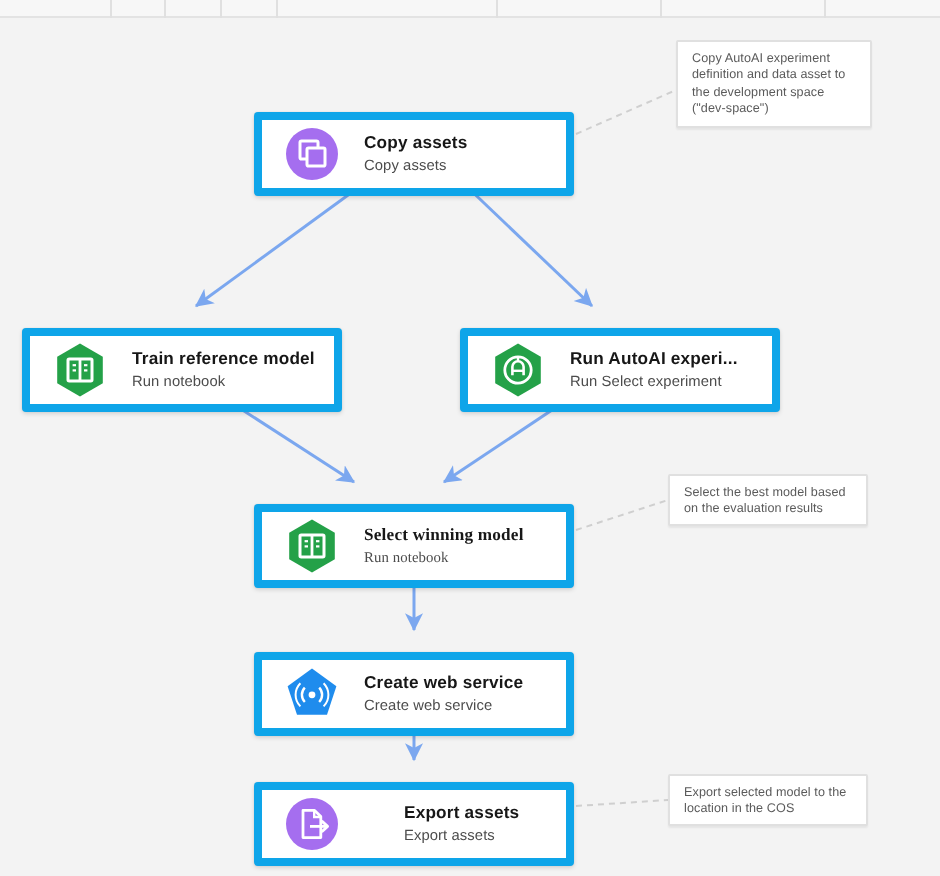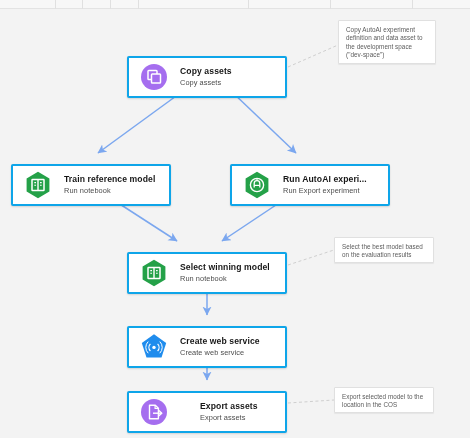--- a/index.html
+++ b/index.html
@@ -45,21 +45,21 @@
     left: 0; top: 0;
     width: 470px; height: 429px;
     pointer-events: none;
   }
 
   
   .node {
     position: absolute;
     box-sizing: border-box;
     background: #ffffff;
-    border: 2px solid #0ea5e9;
+    border: 4px solid #0ea5e9;
     border-radius: 2px;
     box-shadow: 0 1px 2px rgba(0,0,0,0.13), 0 0 1px rgba(0,0,0,0.07);
     display: flex;
     align-items: center;
     padding: 0 10px;
   }
   .node-icon {
     flex: 0 0 auto;
     width: 30px;
     height: 30px;
@@ -190,25 +190,25 @@
       <svg width="30" height="30" viewBox="0 0 30 30">
         <polygon points="15,1.8 26.4,8.4 26.4,21.6 15,28.2 3.6,21.6 3.6,8.4" fill="#24a148"></polygon>
         <circle cx="15" cy="15" r="6.6" fill="none" stroke="#ffffff" stroke-width="1.4"></circle>
         <path d="M12.2,17.6 L12.2,13.4 a2.8,2.8 0 0 1 5.6,0 L17.8,17.6" fill="none" stroke="#ffffff" stroke-width="1.3"></path>
         <line x1="12.2" y1="15.4" x2="17.8" y2="15.4" stroke="#ffffff" stroke-width="1.2"></line>
         <line x1="15" y1="8.4" x2="15" y2="10.6" stroke="#ffffff" stroke-width="1.2"></line>
       </svg>
     </div>
     <div class="node-text">
       <div class="node-title">Run AutoAI experi...</div>
-      <div class="node-sub">Run Export experiment</div>
-    </div>
-  </div>
-
-  <div class="node" style="left:127px; top:243px; width:160px; height:42px;">
+      <div class="node-sub">Run Select experiment</div>
+    </div>
+  </div>
+
+  <div class="node" style="left:127px; top:243px; width:160px; height:42px;font-family:Liberation Serif, serif;">
     <div class="node-icon">
       <svg width="30" height="30" viewBox="0 0 30 30">
         <polygon points="15,1.8 26.4,8.4 26.4,21.6 15,28.2 3.6,21.6 3.6,8.4" fill="#24a148"></polygon>
         <rect x="9" y="9.5" width="12" height="11" rx="0.6" fill="none" stroke="#ffffff" stroke-width="1.5"></rect>
         <line x1="15" y1="9.5" x2="15" y2="20.5" stroke="#ffffff" stroke-width="1.4"></line>
         <line x1="11.3" y1="12.6" x2="13" y2="12.6" stroke="#ffffff" stroke-width="1.1"></line>
         <line x1="11.3" y1="15.2" x2="13" y2="15.2" stroke="#ffffff" stroke-width="1.1"></line>
         <line x1="17" y1="12.6" x2="18.7" y2="12.6" stroke="#ffffff" stroke-width="1.1"></line>
         <line x1="17" y1="15.2" x2="18.7" y2="15.2" stroke="#ffffff" stroke-width="1.1"></line>
       </svg>

